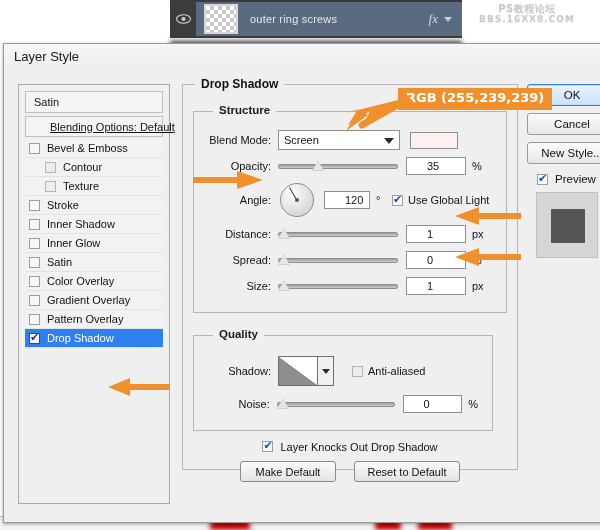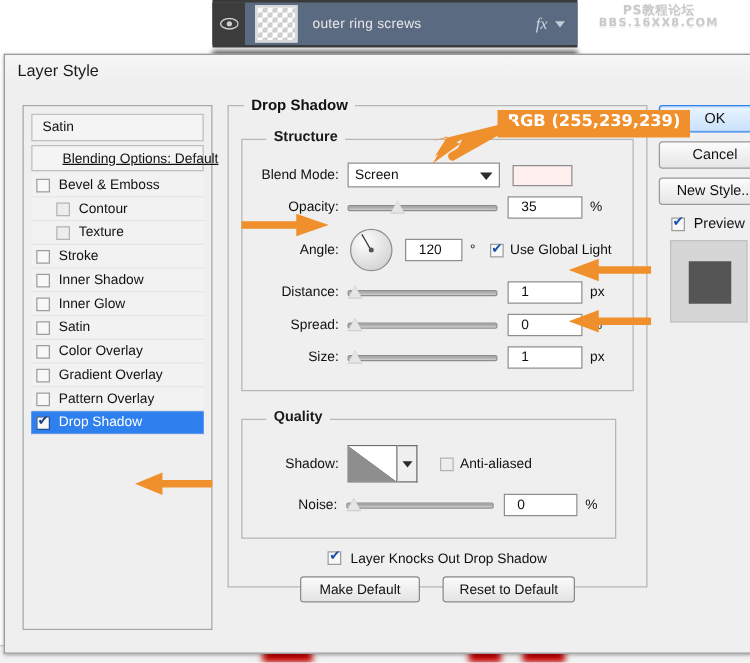--- a/index.html
+++ b/index.html
@@ -137,21 +137,21 @@
     position:absolute; top:-8px; left:12px; background:#efefef; padding:0 6px;
     font-weight:bold; font-size:12px;
   }
   #structure-group { margin:12px 10px 0 10px; padding:16px 8px 12px 8px; }
   #quality-group { margin:22px 24px 0 10px; padding:16px 8px 12px 8px; }
 
   .field-row { display:flex; align-items:center; height:24px; margin-bottom:2px; }
   .field-label { width:76px; text-align:right; padding-right:7px; font-size:11px; }
   .num-input {
     height:18px; border:1px solid #8e8e8e; background:#fff;
-    font-size:11px; line-height:16px; padding:0 10px; color:#111;
+    font-size:11px; line-height:16px; padding:0 20px; color:#111;
   }
   .unit { font-size:11px; margin-left:6px; width:16px; }
 
   select.combo, .combo {
     height:20px; width:122px; border:1px solid #8e8e8e; background:#fff;
     font-size:11px; line-height:18px; padding:0 18px 0 5px; position:relative;
   }
   .combo-arrow {
     position:absolute; right:5px; top:7px;
     width:0;height:0;border-left:5px solid transparent;border-right:5px solid transparent;

